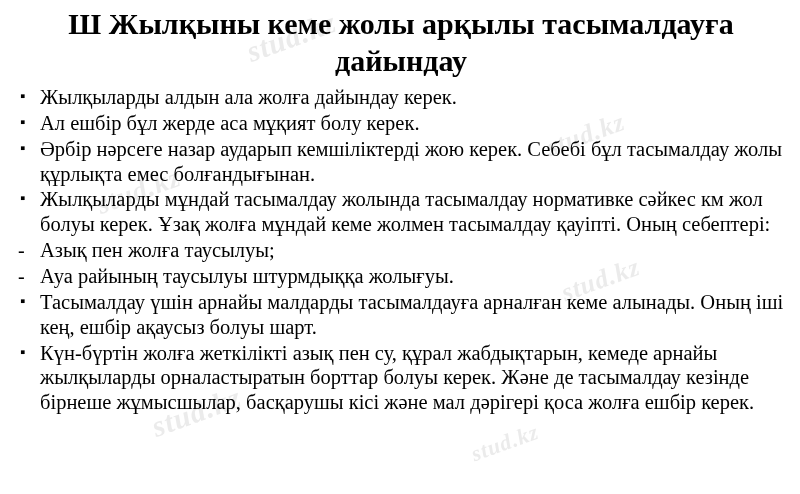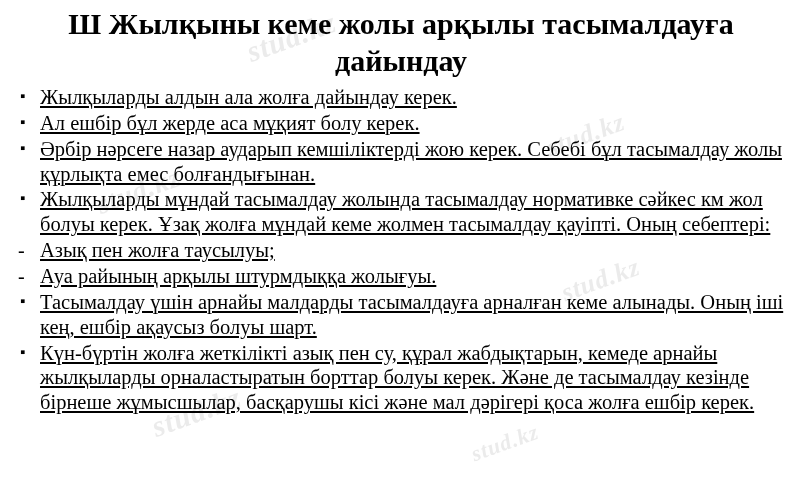--- a/index.html
+++ b/index.html
@@ -84,21 +84,20 @@
     box-sizing: border-box;
   }
   .marker.dash {
     font-size: 20px;
     line-height: 1.25;
     padding-left: 4px;
   }
   .li-text {
     flex: 1 1 auto;
     padding-right: 4px;
-    text-decoration: underline;
   }
 </style>
 </head>
 <body>
 
 <div class="watermark-layer">
   <div class="wm wm-1">stud.kz</div>
   <div class="wm wm-2">stud.kz</div>
   <div class="wm wm-3">stud.kz</div>
   <div class="wm wm-4">stud.kz</div>
@@ -132,21 +131,21 @@
       <span class="li-text">Жылқыларды мұндай тасымалдау жолында тасымалдау нормативке сәйкес км жол болуы керек. Ұзақ жолға мұндай кеме жолмен тасымалдау қауіпті. Оның себептері:</span>
     </li>
 
     <li class="li">
       <span class="marker dash">-</span>
       <span class="li-text">Азық пен жолға таусылуы;</span>
     </li>
 
     <li class="li">
       <span class="marker dash">-</span>
-      <span class="li-text">Ауа райының арқылы штурмдыққа жолығуы.</span>
+      <span class="li-text">Ауа райының таусылуы штурмдыққа жолығуы.</span>
     </li>
 
     <li class="li">
       <span class="marker">▪</span>
       <span class="li-text">Тасымалдау үшін арнайы малдарды тасымалдауға арналған кеме алынады. Оның іші кең, ешбір ақаусыз болуы шарт.</span>
     </li>
 
     <li class="li">
       <span class="marker">▪</span>
       <span class="li-text">Күн-бүртін жолға жеткілікті азық пен су, құрал жабдықтарын, кемеде арнайы жылқыларды орналастыратын борттар болуы керек. Және де тасымалдау кезінде бірнеше жұмысшылар, басқарушы кісі және мал дәрігері қоса жолға ешбір керек.</span>

